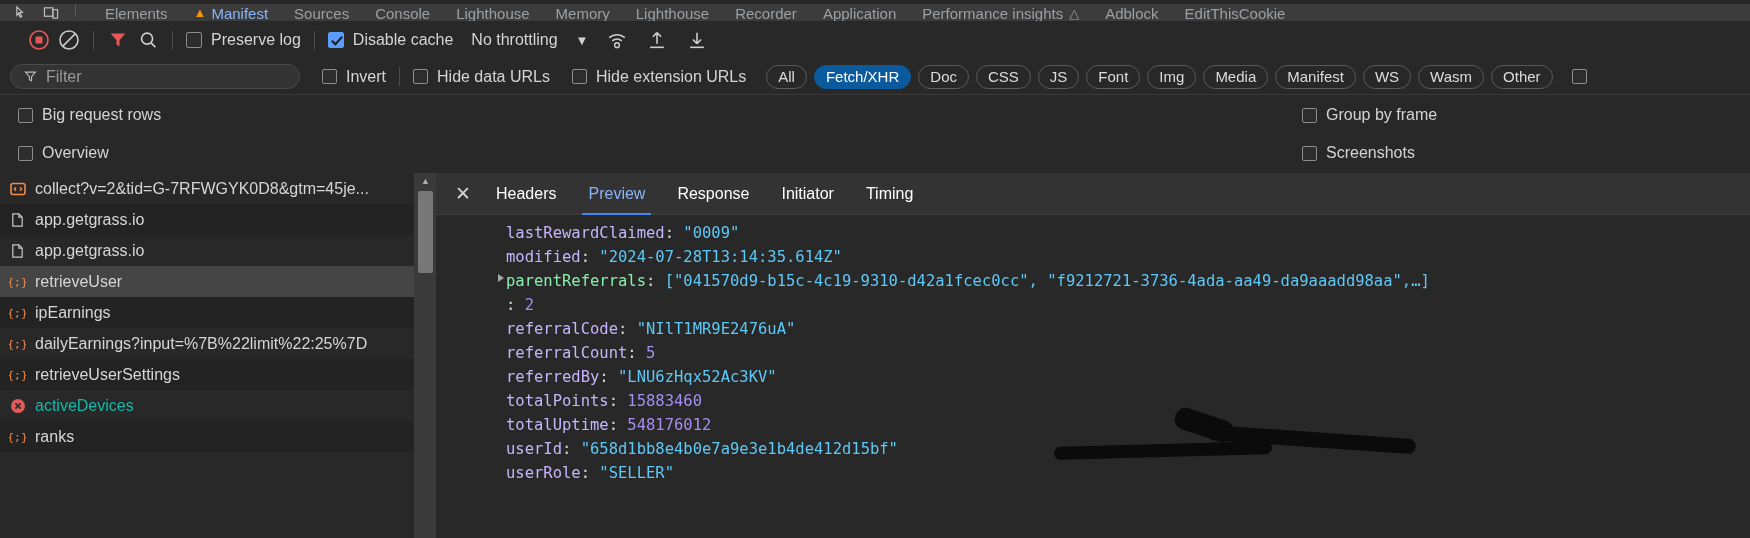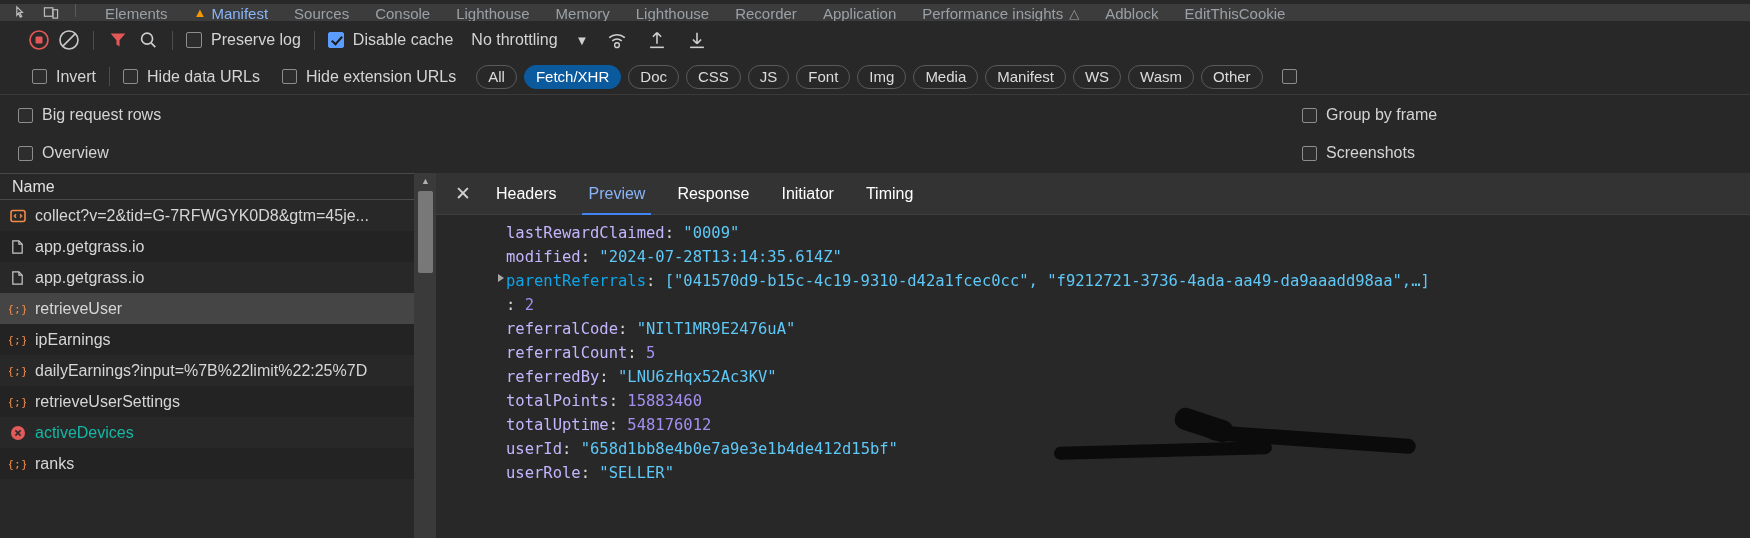--- a/index.html
+++ b/index.html
@@ -191,21 +191,21 @@
     display: flex; align-items: baseline; white-space: pre;
     padding-left: 70px; position: relative; height: 24px;
   }
   .jline .tri {
     position: absolute; left: 62px; top: 5px;
     width: 0; height: 0;
     border-left: 6px solid #a8a8a8;
     border-top: 4px solid transparent; border-bottom: 4px solid transparent;
   }
   .k { color: #c4b5fd; }
-  .k.exp { color: #0ea5e9; }
+  .k.exp { color: #86efac; }
   .p { color: #d8d8d8; }
   .s { color: #5ec8f7; }
   .n { color: #a48ff0; }
   .redact {
     position: absolute; left: 618px; top: 7px;
     width: 218px; height: 13px; background: #0b0b0b;
     border-radius: 8px;
     transform: rotate(-1.6deg);
   }
   .redact2 {
@@ -331,20 +331,26 @@
   </div>
   <div class="tb-btn" style="margin-left:10px">
     <svg width="22" height="22" viewBox="0 0 24 24">
       <path d="M12 16V4M12 16l-4.5-4.5M12 16l4.5-4.5" fill="none" stroke="#d0d0d0" stroke-width="1.7"></path>
       <path d="M4.5 20h15" stroke="#d0d0d0" stroke-width="1.7"></path>
     </svg>
   </div>
 </div>
 
 <div class="filterbar">
+  <div class="filter-input">
+    <svg width="15" height="15" viewBox="0 0 24 24">
+        <path d="M4 5h16l-6.3 7.4V19l-3.4-2v-4.6z" fill="none" stroke="#bdbdbd" stroke-width="1.8"></path>
+      </svg>
+    <span class="ph">Filter</span>
+  </div>
 
   <label class="chk-label" style="margin-left:18px">
     <span class="sq-chk"></span>
     <span>Invert</span>
   </label>
   <span class="vsep"></span>
   <label class="chk-label">
     <span class="sq-chk"></span>
     <span>Hide data URLs</span>
   </label>
@@ -413,23 +419,20 @@
     <label class="chk-label">
       <span class="sq-chk"></span>
       <span>Screenshots</span>
     </label>
   </div>
 </div>
 
 <div class="panes">
 
   <div class="leftpane">
-    <div class="list-header">
-      <span>Name</span>
-    </div>
 
     <div class="req-row">
       <span class="rico">
         <svg width="16" height="16" viewBox="0 0 16 16">
             <rect x="1" y="2.5" width="14" height="11" rx="2" fill="none" stroke="#f08b4a" stroke-width="1.6"></rect>
             <path d="M6 6.3L4.4 8 6 9.7M10 6.3L11.6 8 10 9.7" fill="none" stroke="#f08b4a" stroke-width="1.4"></path>
           </svg>
       </span>
       <span class="rname">collect?v=2&amp;tid=G-7RFWGYK0D8&amp;gtm=45je...</span>
     </div>

